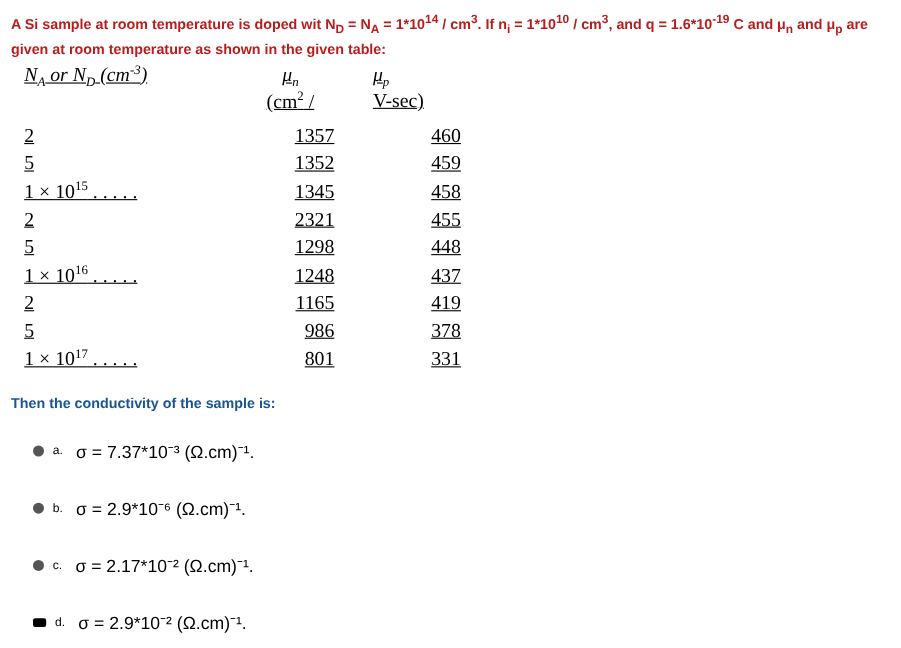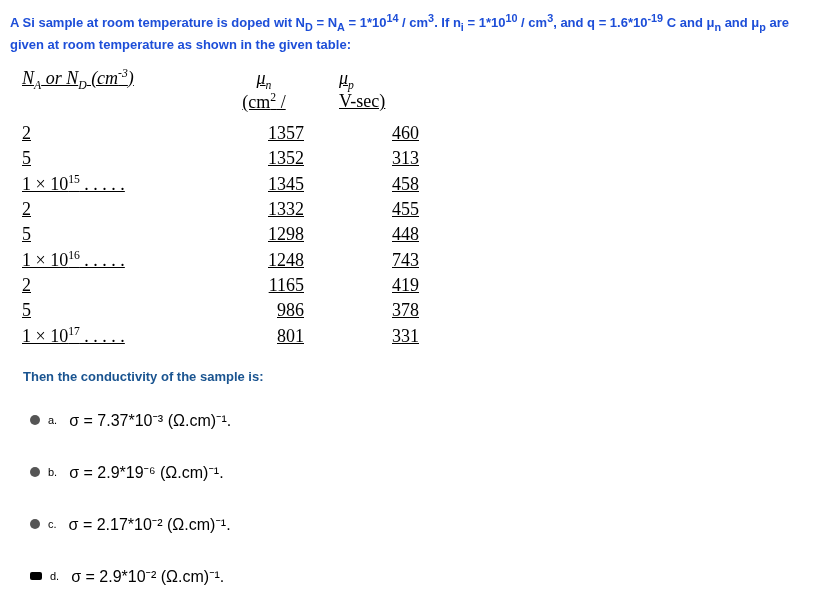--- a/index.html
+++ b/index.html
@@ -6,25 +6,24 @@
       margin: 0;
       padding: 10px;
       font-family: Arial, sans-serif;
       font-size: 13px;
       color: #000;
       background: #fff;
       width: 819px;
       box-sizing: border-box;
     }
     .question-text {
-      color: #1d4ed8;
+      color: #b91c1c;
       font-size: 13px;
       font-weight: bold;
       line-height: 1.5;
-      margin-bottom: 10px;
     }
     .table-container {
       margin-left: 10px;
       margin-bottom: 20px;
     }
     table {
       border-collapse: collapse;
       text-decoration: underline;
     }
     td {
@@ -58,21 +57,20 @@
       vertical-align: sub;
     }
     .italic {
       font-style: italic;
     }
     .then-text {
       color: #1a5490;
       font-size: 13px;
       font-weight: bold;
       margin-bottom: 25px;
-      margin-left: 13px;
     }
     .options {
       margin-left: 20px;
     }
     .option {
       display: flex;
       align-items: center;
       margin-bottom: 30px;
       font-size: 12px;
     }
@@ -116,41 +114,41 @@
       </td>
     </tr>
     <tr>
       <td class="col-concentration">2</td>
       <td class="col-mun">1357</td>
       <td class="col-mup">460</td>
     </tr>
     <tr>
       <td class="col-concentration">5</td>
       <td class="col-mun">1352</td>
-      <td class="col-mup">313</td>
+      <td class="col-mup">459</td>
     </tr>
     <tr>
       <td class="col-concentration">1 × 10<span class="sup">15</span> . . . . .</td>
       <td class="col-mun">1345</td>
       <td class="col-mup">458</td>
     </tr>
     <tr>
       <td class="col-concentration">2</td>
-      <td class="col-mun">1332</td>
+      <td class="col-mun">2321</td>
       <td class="col-mup">455</td>
     </tr>
     <tr>
       <td class="col-concentration">5</td>
       <td class="col-mun">1298</td>
       <td class="col-mup">448</td>
     </tr>
     <tr>
       <td class="col-concentration">1 × 10<span class="sup">16</span> . . . . .</td>
       <td class="col-mun">1248</td>
-      <td class="col-mup">743</td>
+      <td class="col-mup">437</td>
     </tr>
     <tr>
       <td class="col-concentration">2</td>
       <td class="col-mun">1165</td>
       <td class="col-mup">419</td>
     </tr>
     <tr>
       <td class="col-concentration">5</td>
       <td class="col-mun">986</td>
       <td class="col-mup">378</td>
@@ -168,21 +166,21 @@
 
 <div class="options">
   <div class="option">
     <span class="radio-indicator"></span>
     <span class="option-label">a.</span>
     <span class="option-text">σ = 7.37*10⁻³ (Ω.cm)⁻¹.</span>
   </div>
   <div class="option">
     <span class="radio-indicator"></span>
     <span class="option-label">b.</span>
-    <span class="option-text">σ = 2.9*19⁻⁶ (Ω.cm)⁻¹.</span>
+    <span class="option-text">σ = 2.9*10⁻⁶ (Ω.cm)⁻¹.</span>
   </div>
   <div class="option">
     <span class="radio-indicator"></span>
     <span class="option-label">c.</span>
     <span class="option-text">σ = 2.17*10⁻² (Ω.cm)⁻¹.</span>
   </div>
   <div class="option">
     <span class="radio-indicator" style="background:#000; width:12px; height:8px; border-radius:2px;"></span>
     <span class="option-label">d.</span>
     <span class="option-text">σ = 2.9*10⁻² (Ω.cm)⁻¹.</span>

